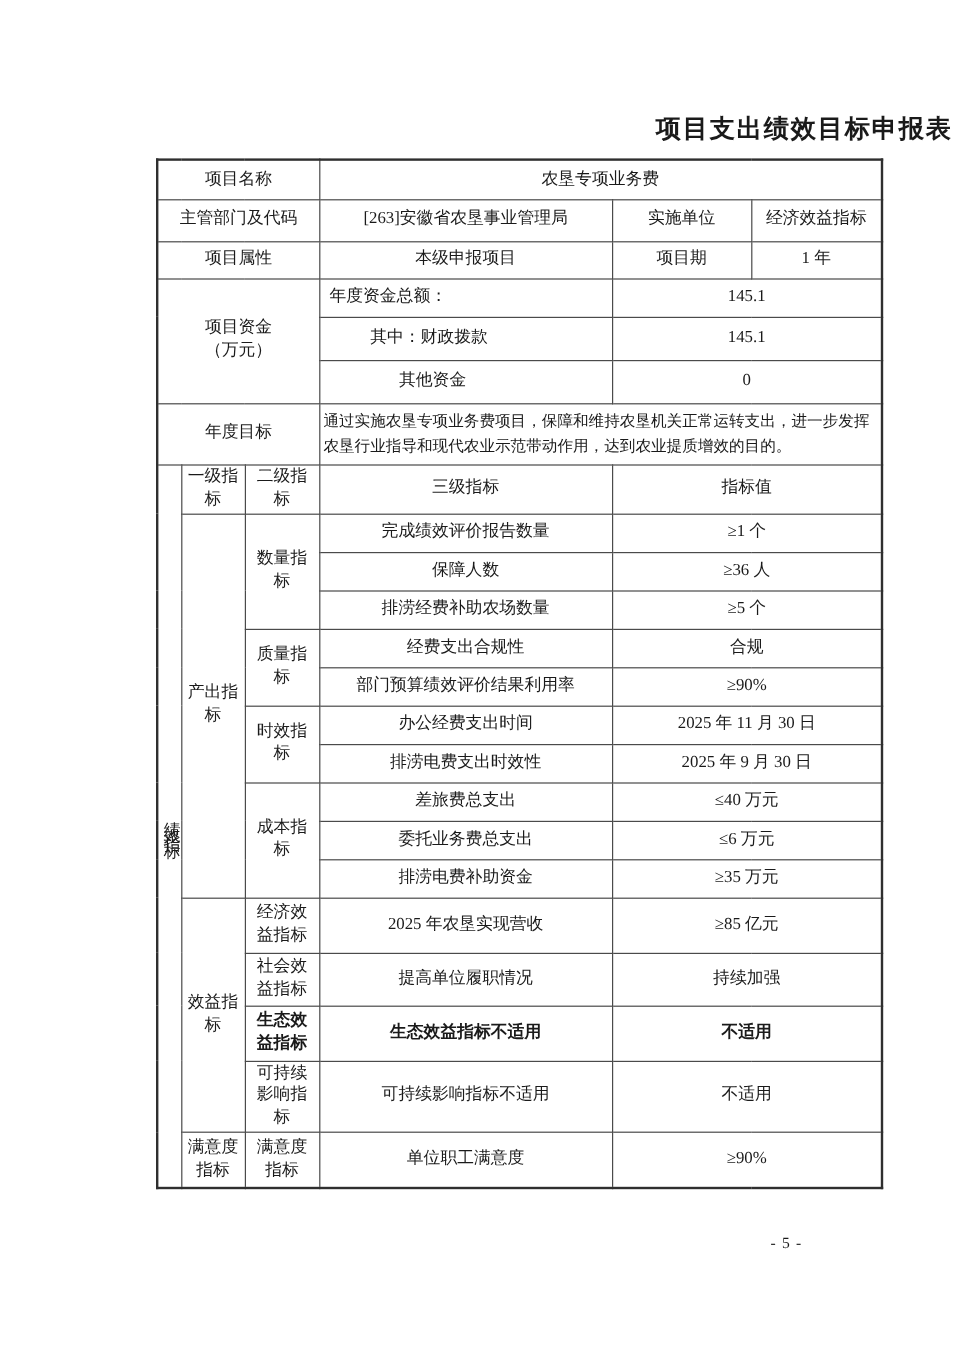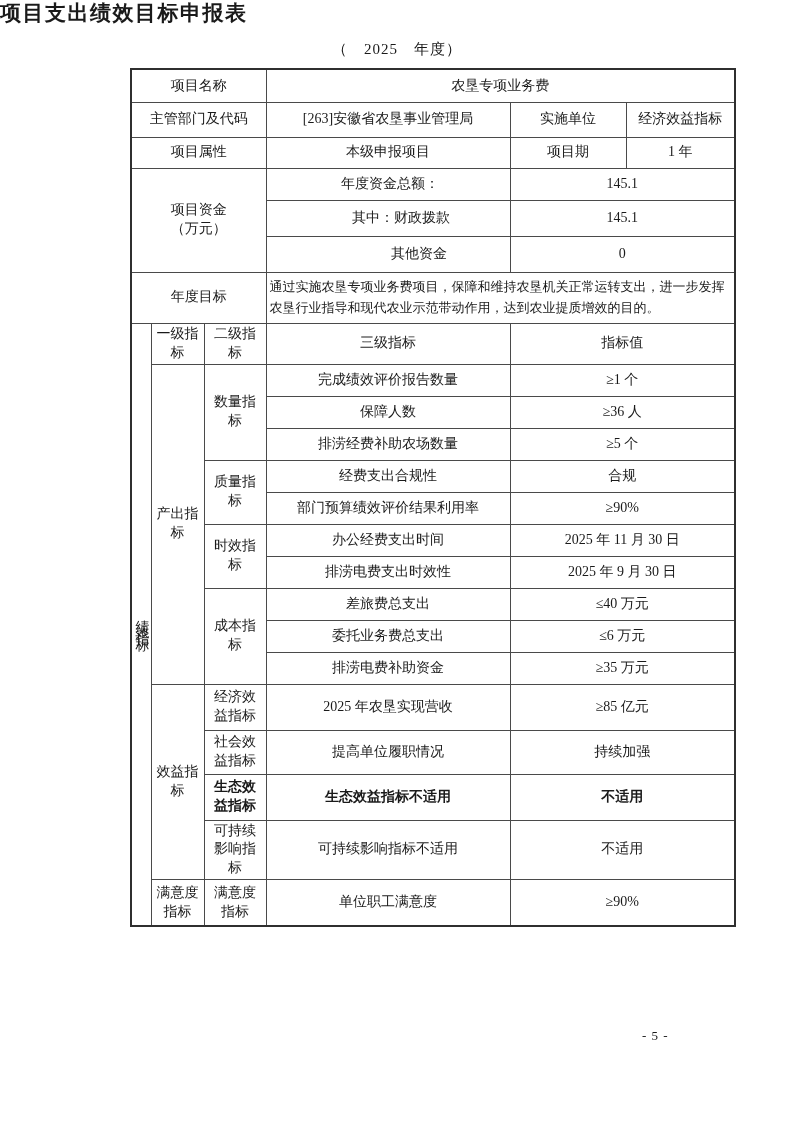--- a/index.html
+++ b/index.html
@@ -3,41 +3,41 @@
 <meta charset="utf-8">
 <style>
   html,body{margin:0;padding:0;}
   body{
     width:794px;height:1123px;background:#ffffff;color:#1a1a1a;
     font-family:"Liberation Serif","DejaVu Serif",serif;
     -webkit-font-smoothing:antialiased;
   }
   .page{position:relative;width:794px;height:1123px;overflow:hidden;background:#fff;}
   .doc-title{
-    text-align:left;font-size:21px;font-weight:bold;
-    letter-spacing:1.5px;line-height:1.3;
+    padding-top:96px;text-align:right;font-size:21px;font-weight:bold;
+    letter-spacing:1.5px;line-height:1.3;font-family:Liberation Mono, monospace;
   }
   .doc-subtitle{
     margin-top:13px;text-align:center;font-size:15px;letter-spacing:1px;
   }
   table.form{
     border-collapse:collapse;table-layout:fixed;width:604px;
     margin:9px 0 0 130px;border:2px solid #2f2f2f;
   }
   col.c1{width:20px;} col.c2{width:53px;} col.c3{width:62px;}
   col.c4{width:244px;} col.c5{width:116px;} col.c6{width:109px;}
   td{
     border:1px solid #4a4a4a;font-size:14px;text-align:center;
     vertical-align:middle;padding:1px 4px;line-height:1.35;
     overflow:hidden;word-break:break-all;
   }
   td.two-line{white-space:pre-line;}
-  td.fund-item{text-align:center;}
+  td.fund-item{text-align:left;}
   td.fund-item.i0{padding-left:8px;}
-  td.fund-item.i1{padding-left:30px;}
+  td.fund-item.i1{padding-left:42px;}
   td.fund-item.i2{padding-left:66px;}
   td.goal-text{
     text-align:left;font-size:13px;line-height:1.6;padding:3px 4px 3px 3px;
     vertical-align:middle;
     margin-left:44px;
   }
   td.side-cell{padding:0;}
   .vtext{
     display:inline-block;writing-mode:vertical-lr;text-orientation:upright;
     letter-spacing:6px;font-size:14px;line-height:20px;
@@ -45,21 +45,20 @@
   .page-footer{
     position:absolute;left:642px;top:1028px;font-size:13px;letter-spacing:1px;
   }
 </style>
 </head>
 <body>
 
 <div class="page">
 
   <div class="doc-title">项目支出绩效目标申报表</div>
-  <div class="doc-subtitle">（　2025　年度）</div>
 
   <table class="form">
     <colgroup>
       <col class="c1">
         <col class="c2">
         <col class="c3">
       <col class="c4">
         <col class="c5">
         <col class="c6">
     </colgroup>

